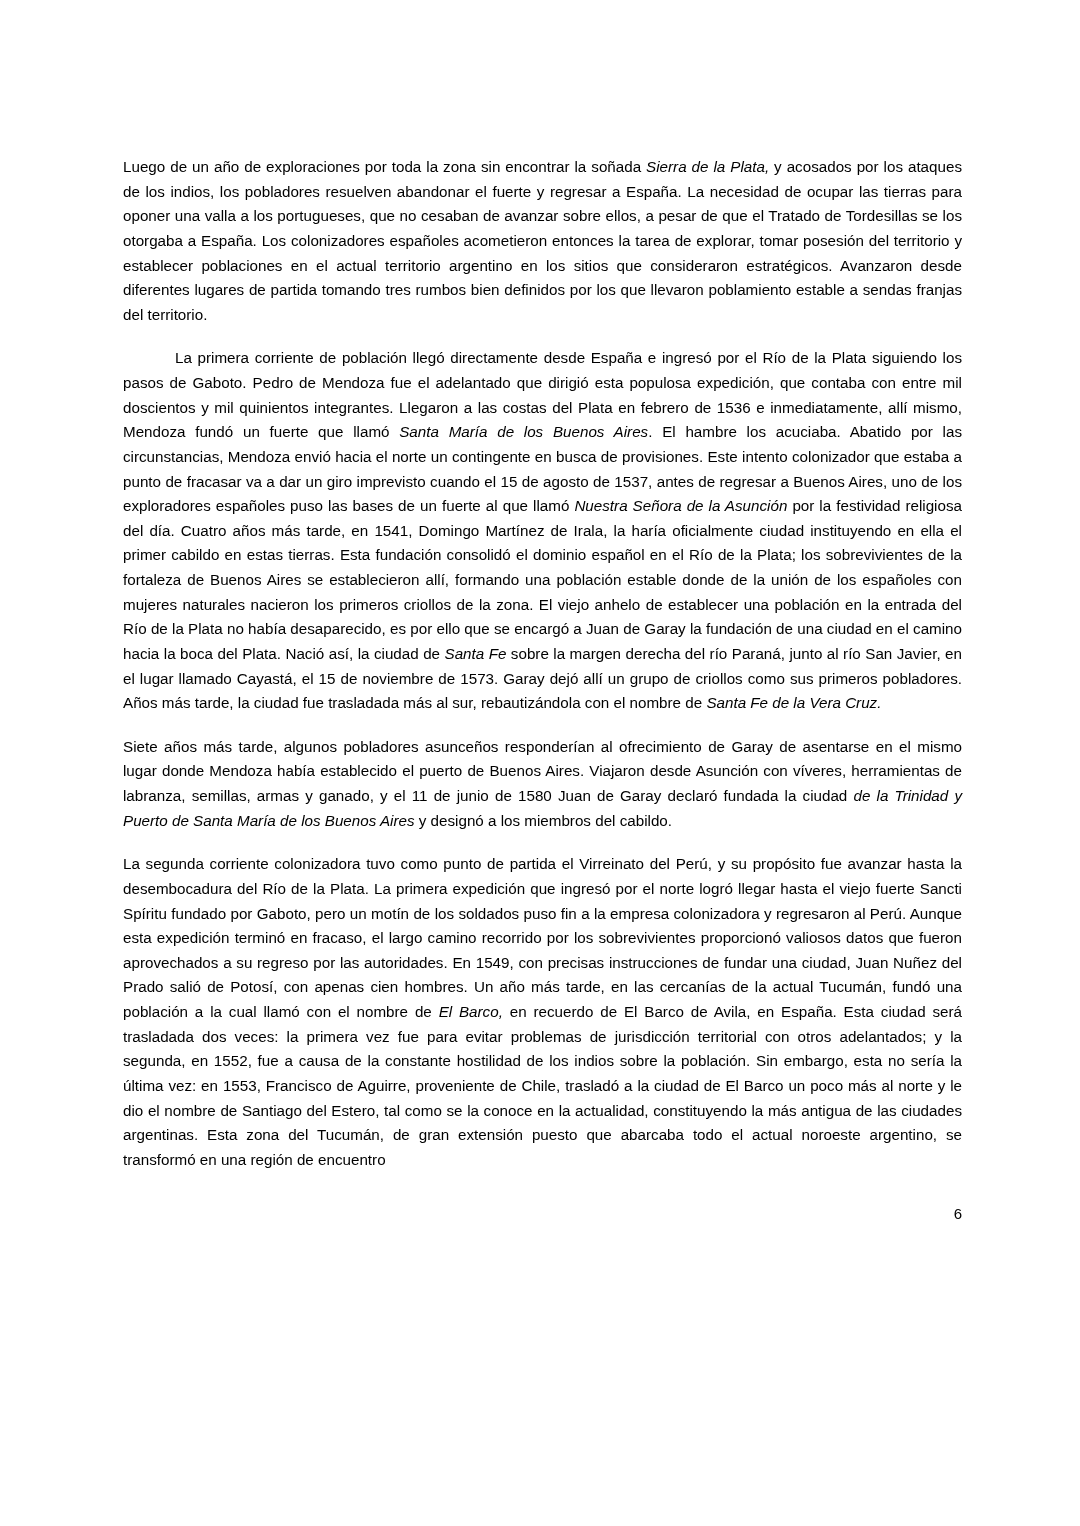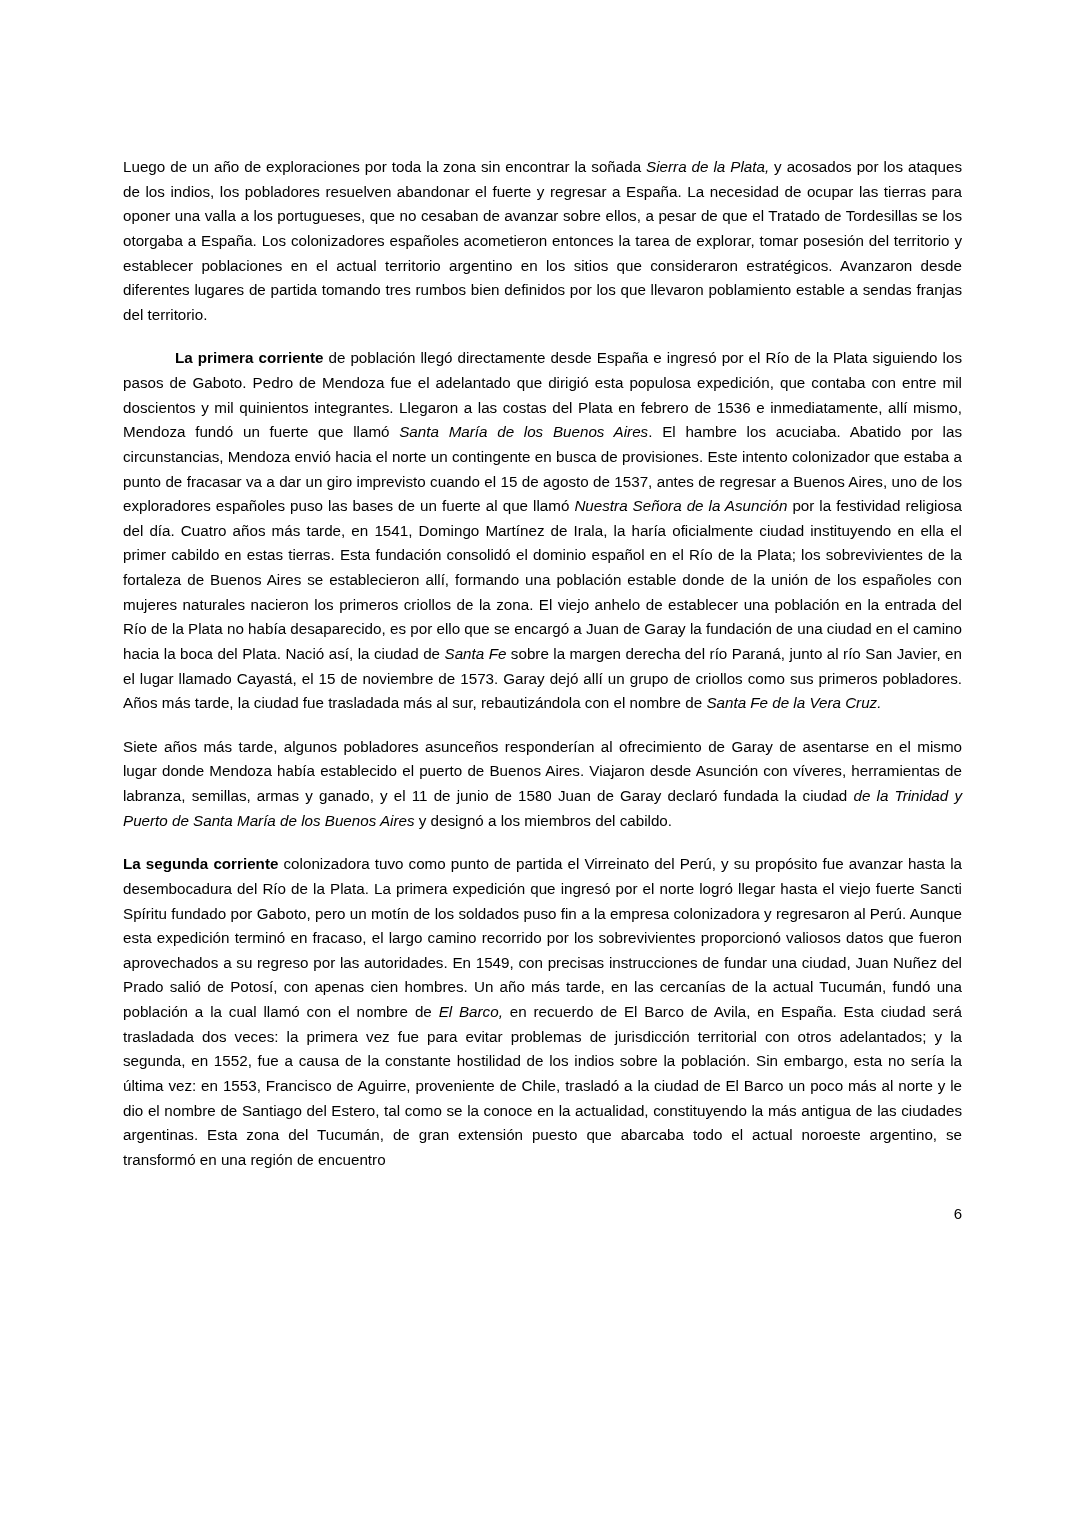--- a/index.html
+++ b/index.html
@@ -33,21 +33,21 @@
   p.tight {
     margin-bottom: 16px;
   }
   .indent {
     text-indent: 52px;
   }
   .it {
     font-style: italic;
   }
   .bd {
-    font-weight: bold;
+    font-weight: normal;
   }
   .page-number {
     position: absolute;
     right: 118px;
     bottom: 100px;
     font-size: 15px;
     color: #000000;
   }
 </style>
 </head>

